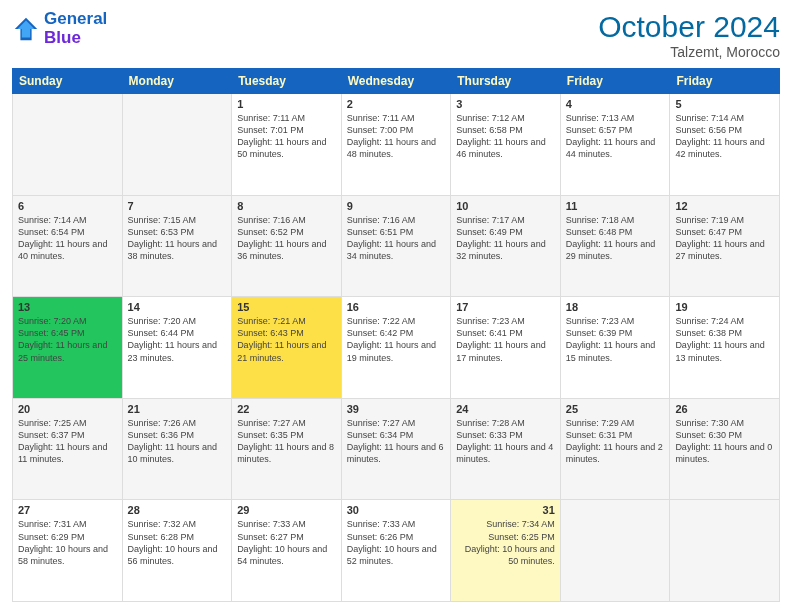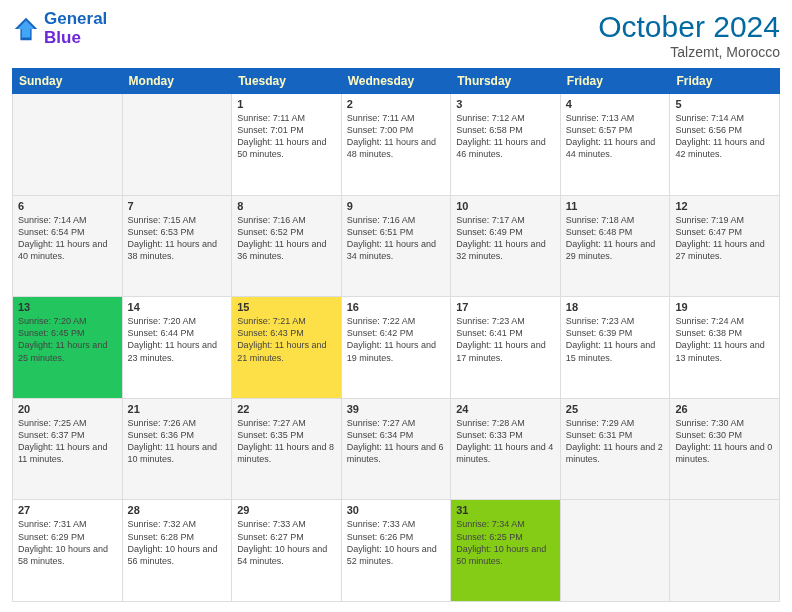--- a/index.html
+++ b/index.html
@@ -251,21 +251,21 @@
             <div class="cell-info">Sunrise: 7:32 AM<br>Sunset: 6:28 PM<br>Daylight: 10 hours and 56 minutes.</div>
           </td>
           <td style="background: rgb(255, 255, 255);">
             <span class="day-num">29</span>
             <div class="cell-info">Sunrise: 7:33 AM<br>Sunset: 6:27 PM<br>Daylight: 10 hours and 54 minutes.</div>
           </td>
           <td style="background: rgb(255, 255, 255);">
             <span class="day-num">30</span>
             <div class="cell-info">Sunrise: 7:33 AM<br>Sunset: 6:26 PM<br>Daylight: 10 hours and 52 minutes.</div>
           </td>
-          <td style="background: #84cc16;">
+          <td style="background: #fef9c3; text-align: right;">
             <span class="day-num">31</span>
             <div class="cell-info">Sunrise: 7:34 AM<br>Sunset: 6:25 PM<br>Daylight: 10 hours and 50 minutes.</div>
           </td>
           <td class="empty"></td>
           <td class="empty"></td>
         </tr>
       </tbody>
   </table>
 </div>
 

